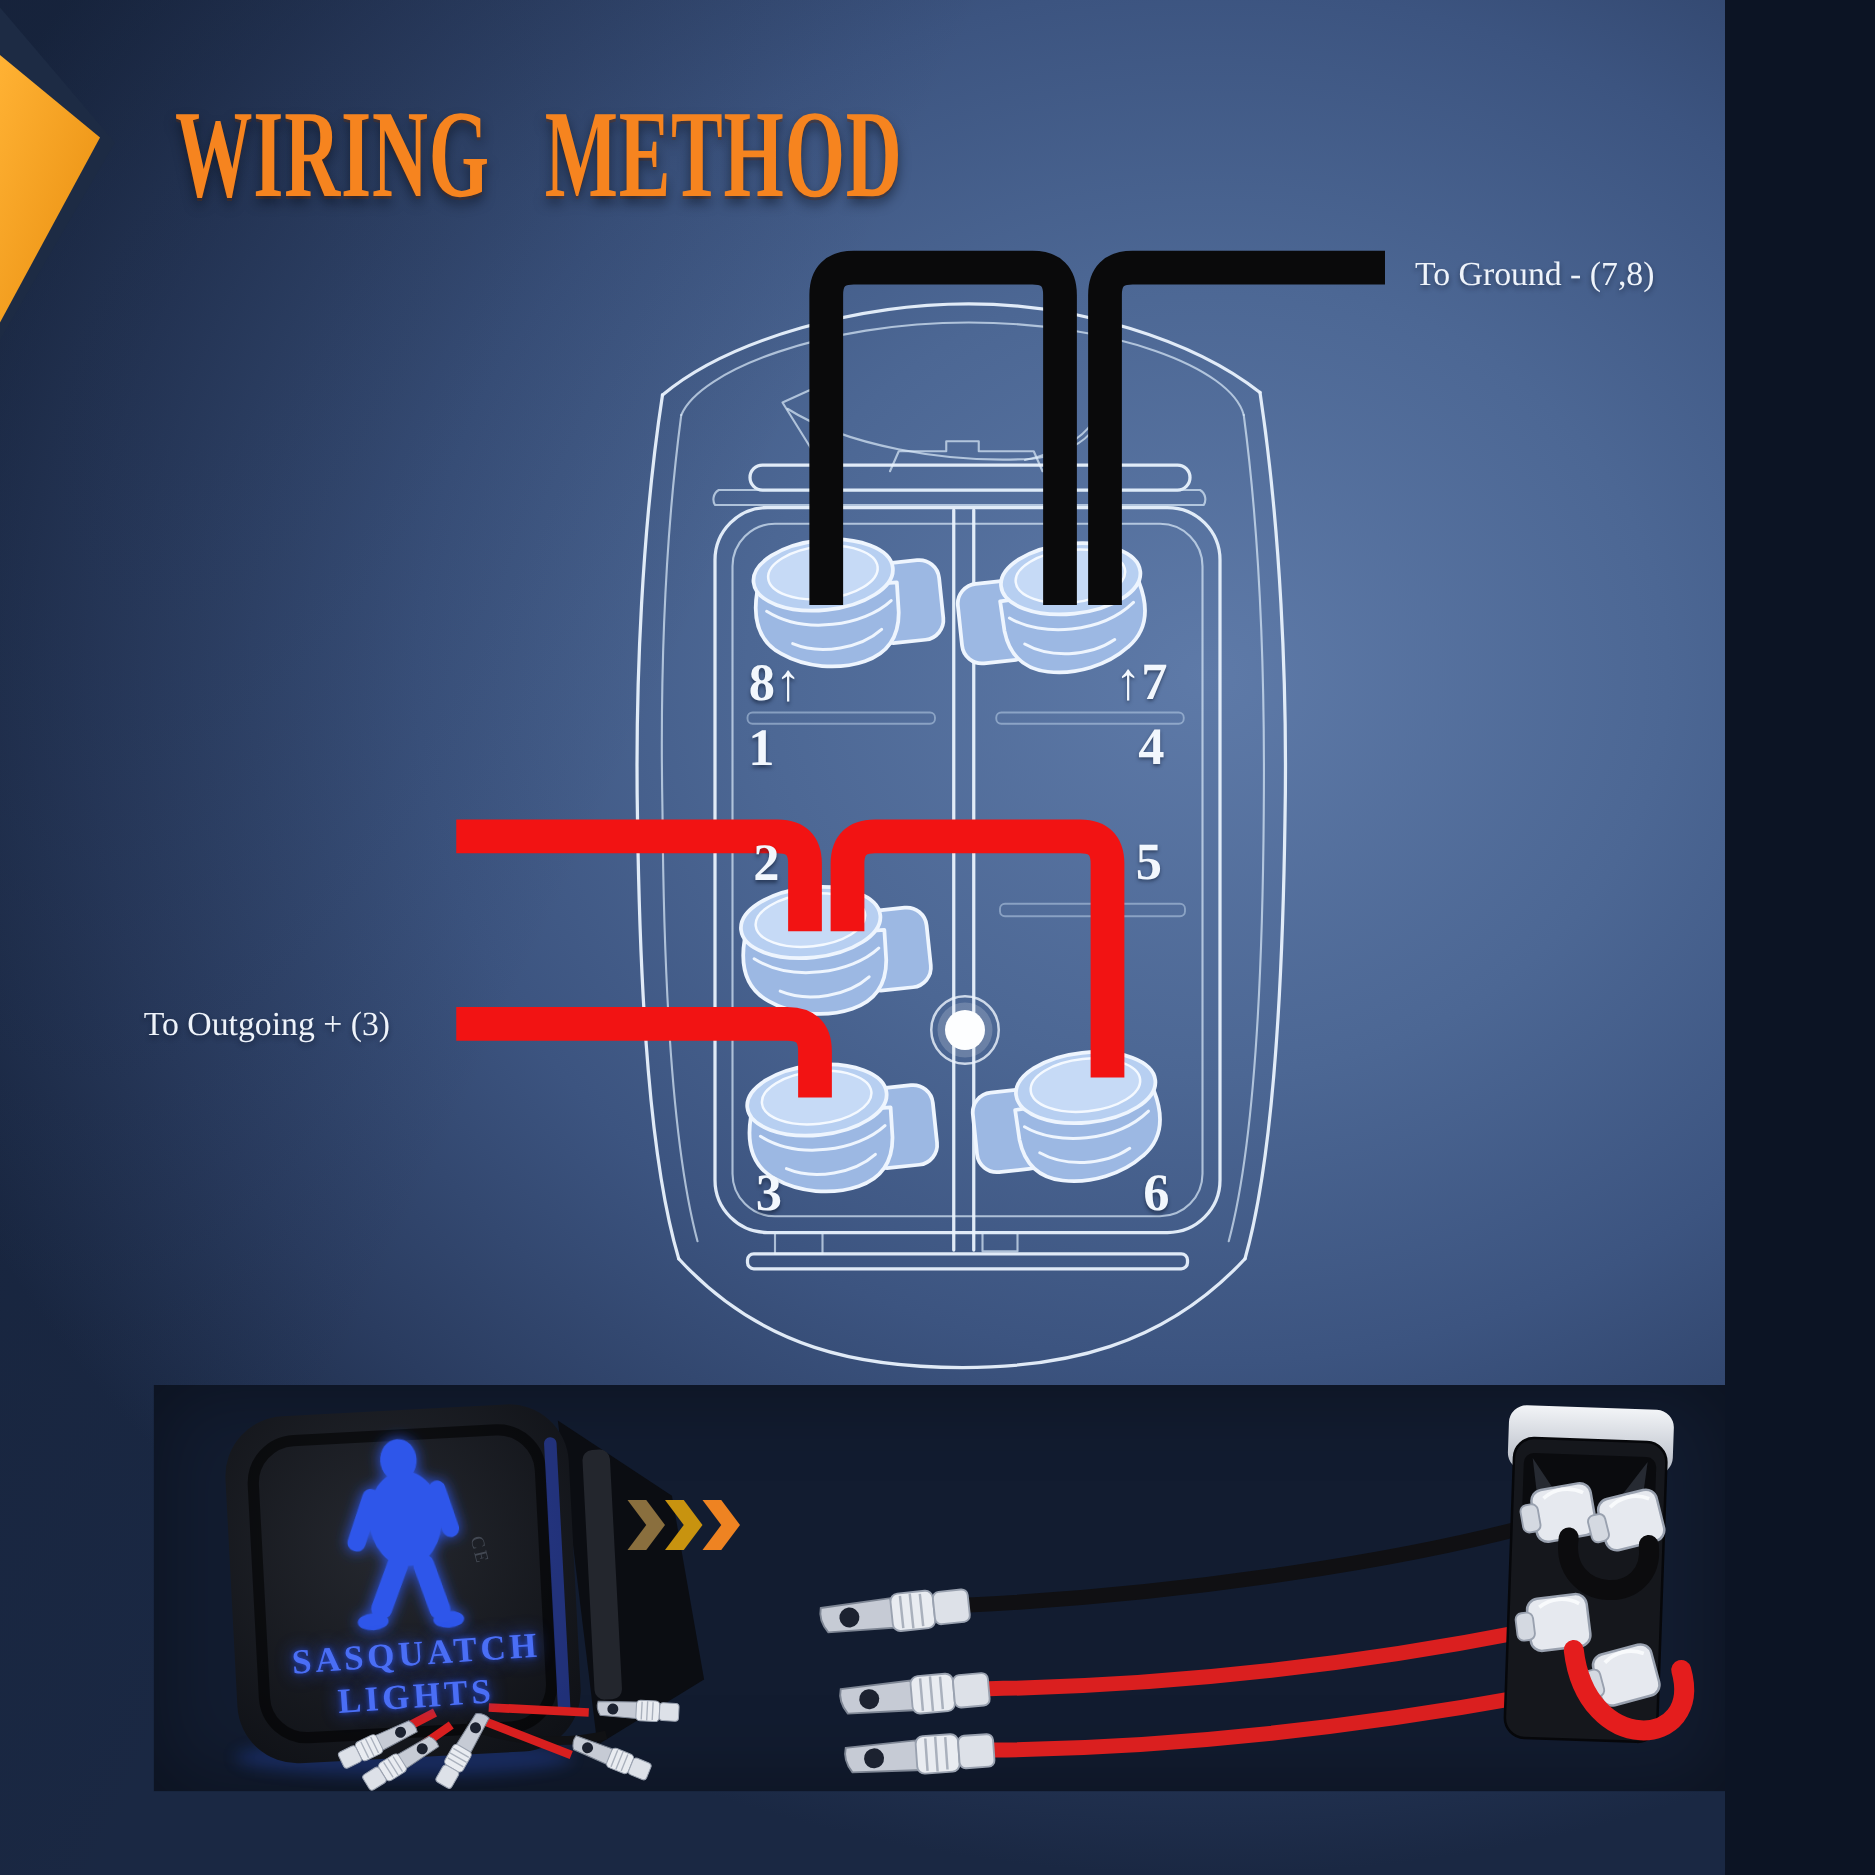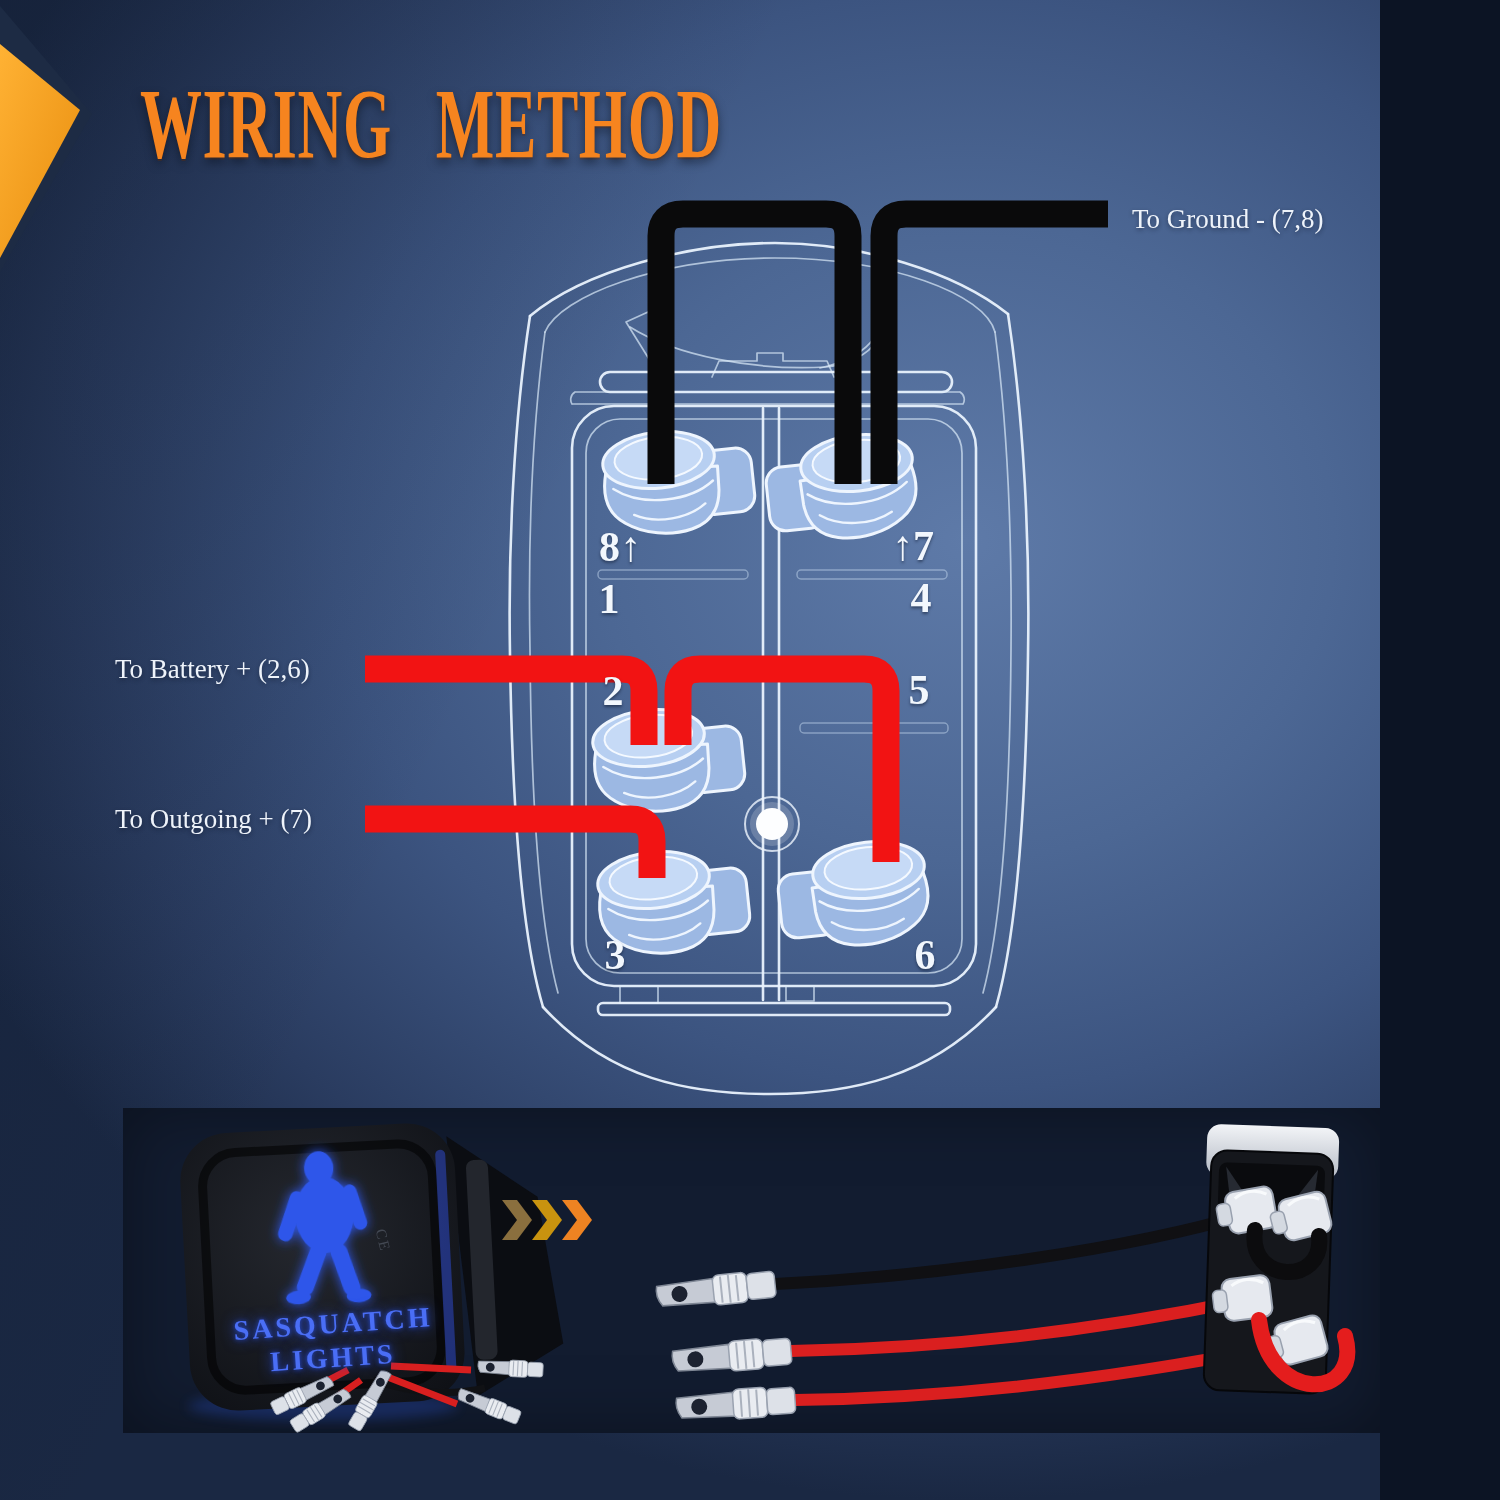--- a/index.html
+++ b/index.html
@@ -122,22 +122,21 @@
     <g>
       <path class="wireK" d="M661,484 L661,236 Q661,214 683,214 L826,214 Q848,214 848,236 L848,484"></path>
       <path class="wireK" d="M884,484 L884,236 Q884,214 906,214 L1108,214"></path>
       <path class="wireR" d="M365,669 L622,669 Q644,669 644,691 L644,745"></path>
       <path class="wireR" d="M678,745 L678,691 Q678,669 700,669 L864,669 Q886,669 886,691 L886,862"></path>
       <path class="wireR" d="M365,819 L630,819 Q652,819 652,841 L652,878"></path>
     </g>
   </svg>
 
   <div class="abs wlabel" style="left:1132px;top:196px">To Ground - (7,8)</div>
-  <div class="abs wlabel" style="left:115px;top:646px">To Battery + (2,6)</div>
-  <div class="abs wlabel" style="left:115px;top:796px">To Outgoing + (7)</div>
+  <div class="abs wlabel" style="left:115px;top:796px">To Outgoing + (3)</div>
 
   <div class="abs tnum" style="left:620px;top:547px">8↑</div>
   <div class="abs tnum" style="left:913px;top:546px">↑7</div>
   <div class="abs tnum" style="left:609px;top:599px">1</div>
   <div class="abs tnum" style="left:921px;top:598px">4</div>
   <div class="abs tnum" style="left:613px;top:691px">2</div>
   <div class="abs tnum" style="left:919px;top:690px">5</div>
   <div class="abs tnum" style="left:615px;top:955px">3</div>
   <div class="abs tnum" style="left:925px;top:955px">6</div>
 

